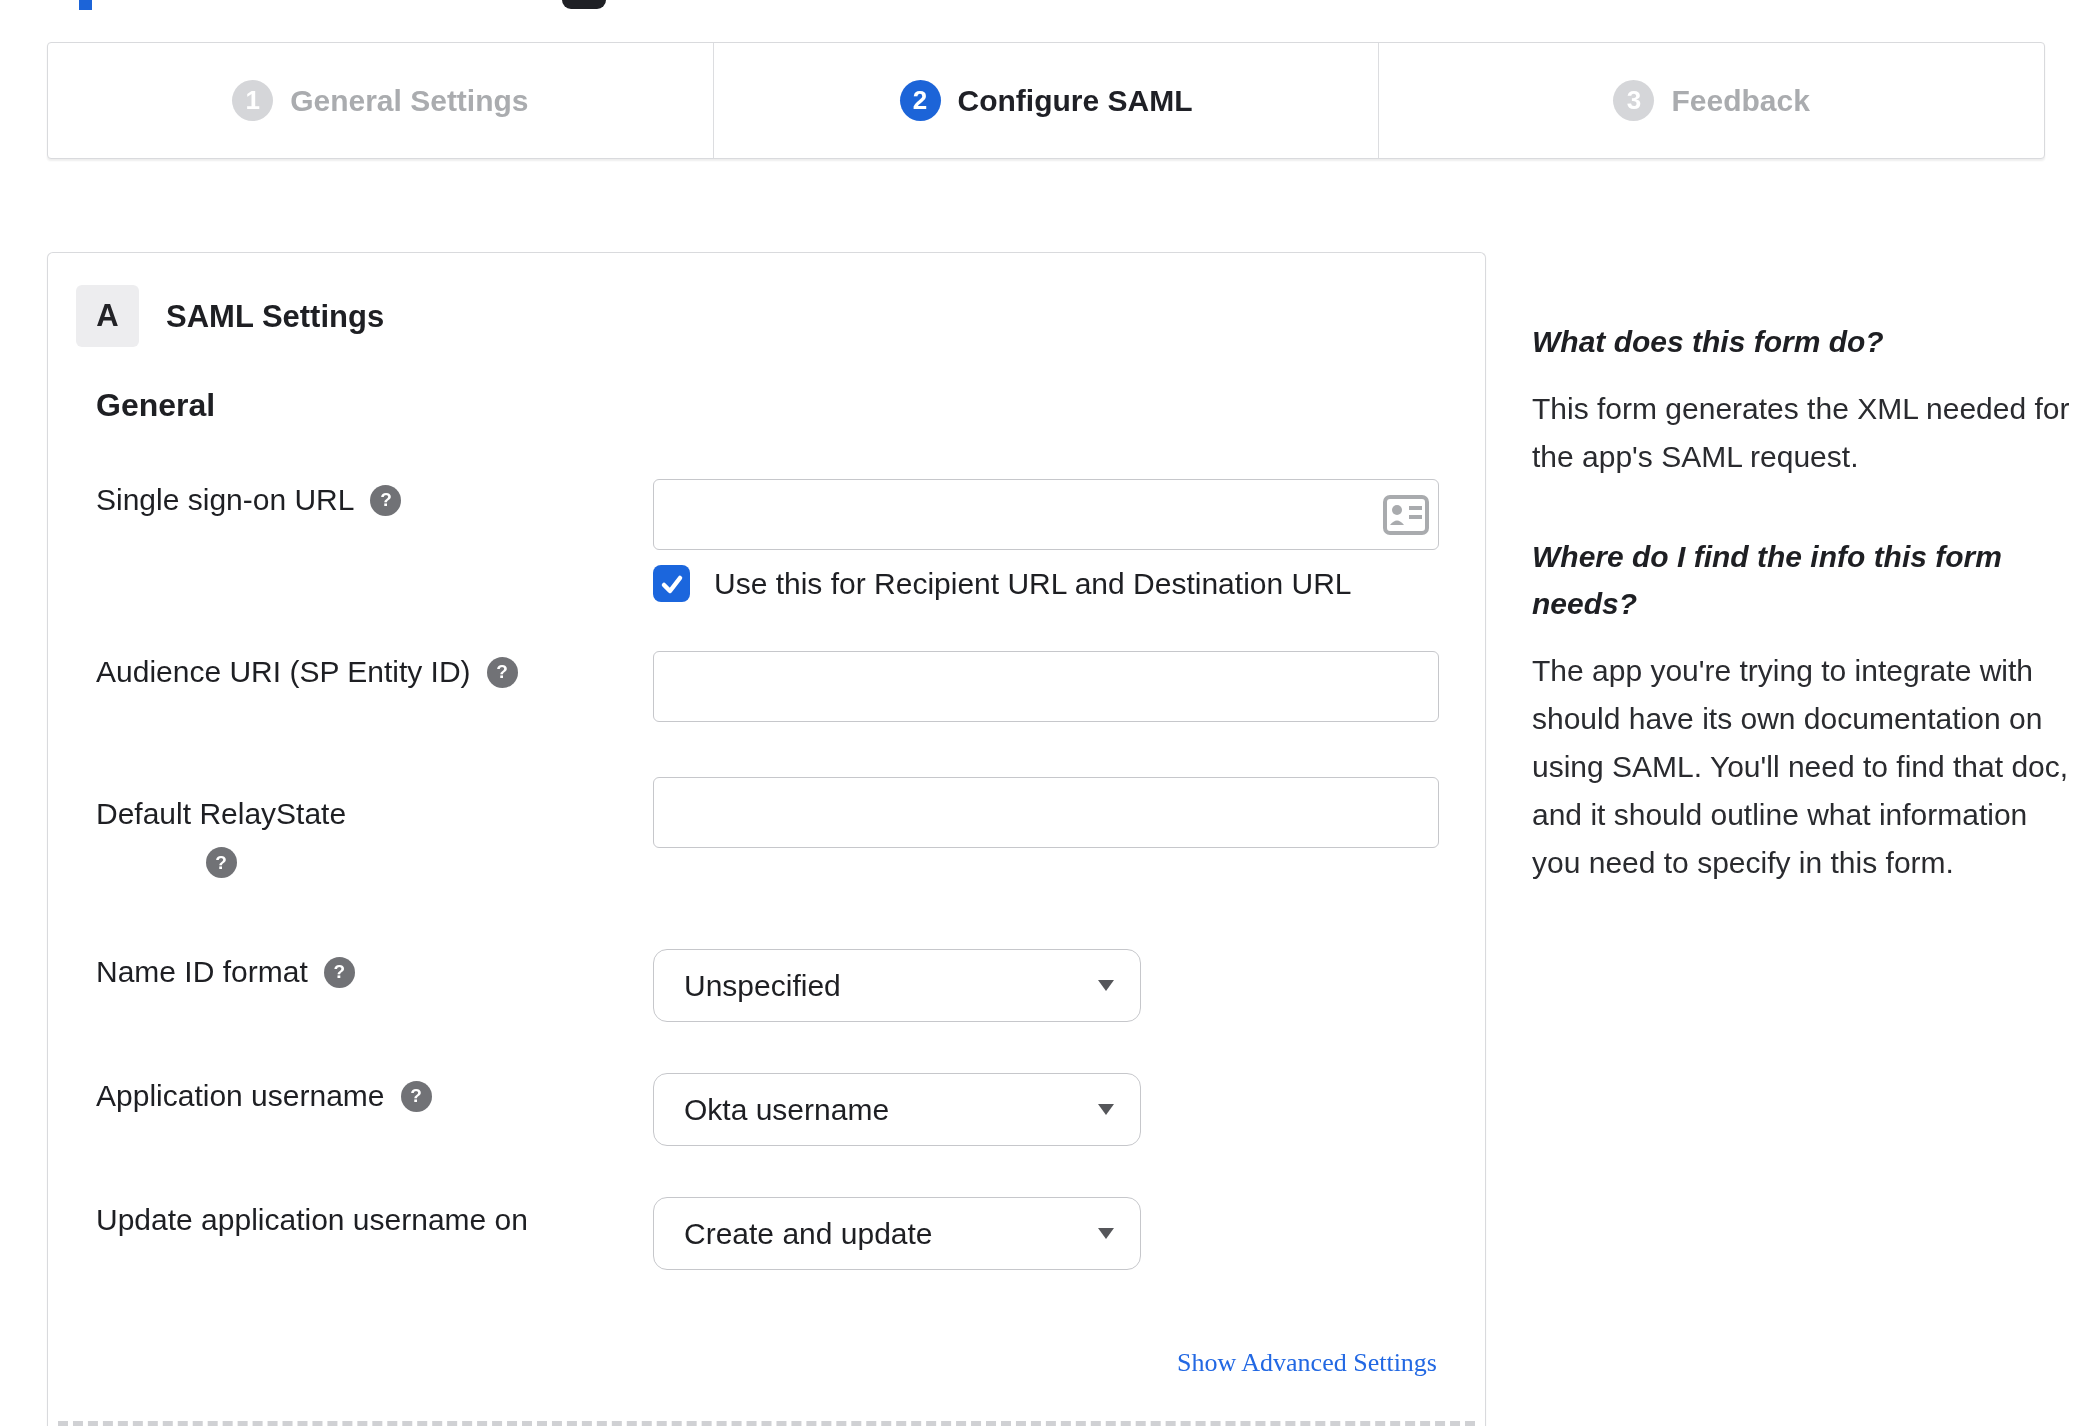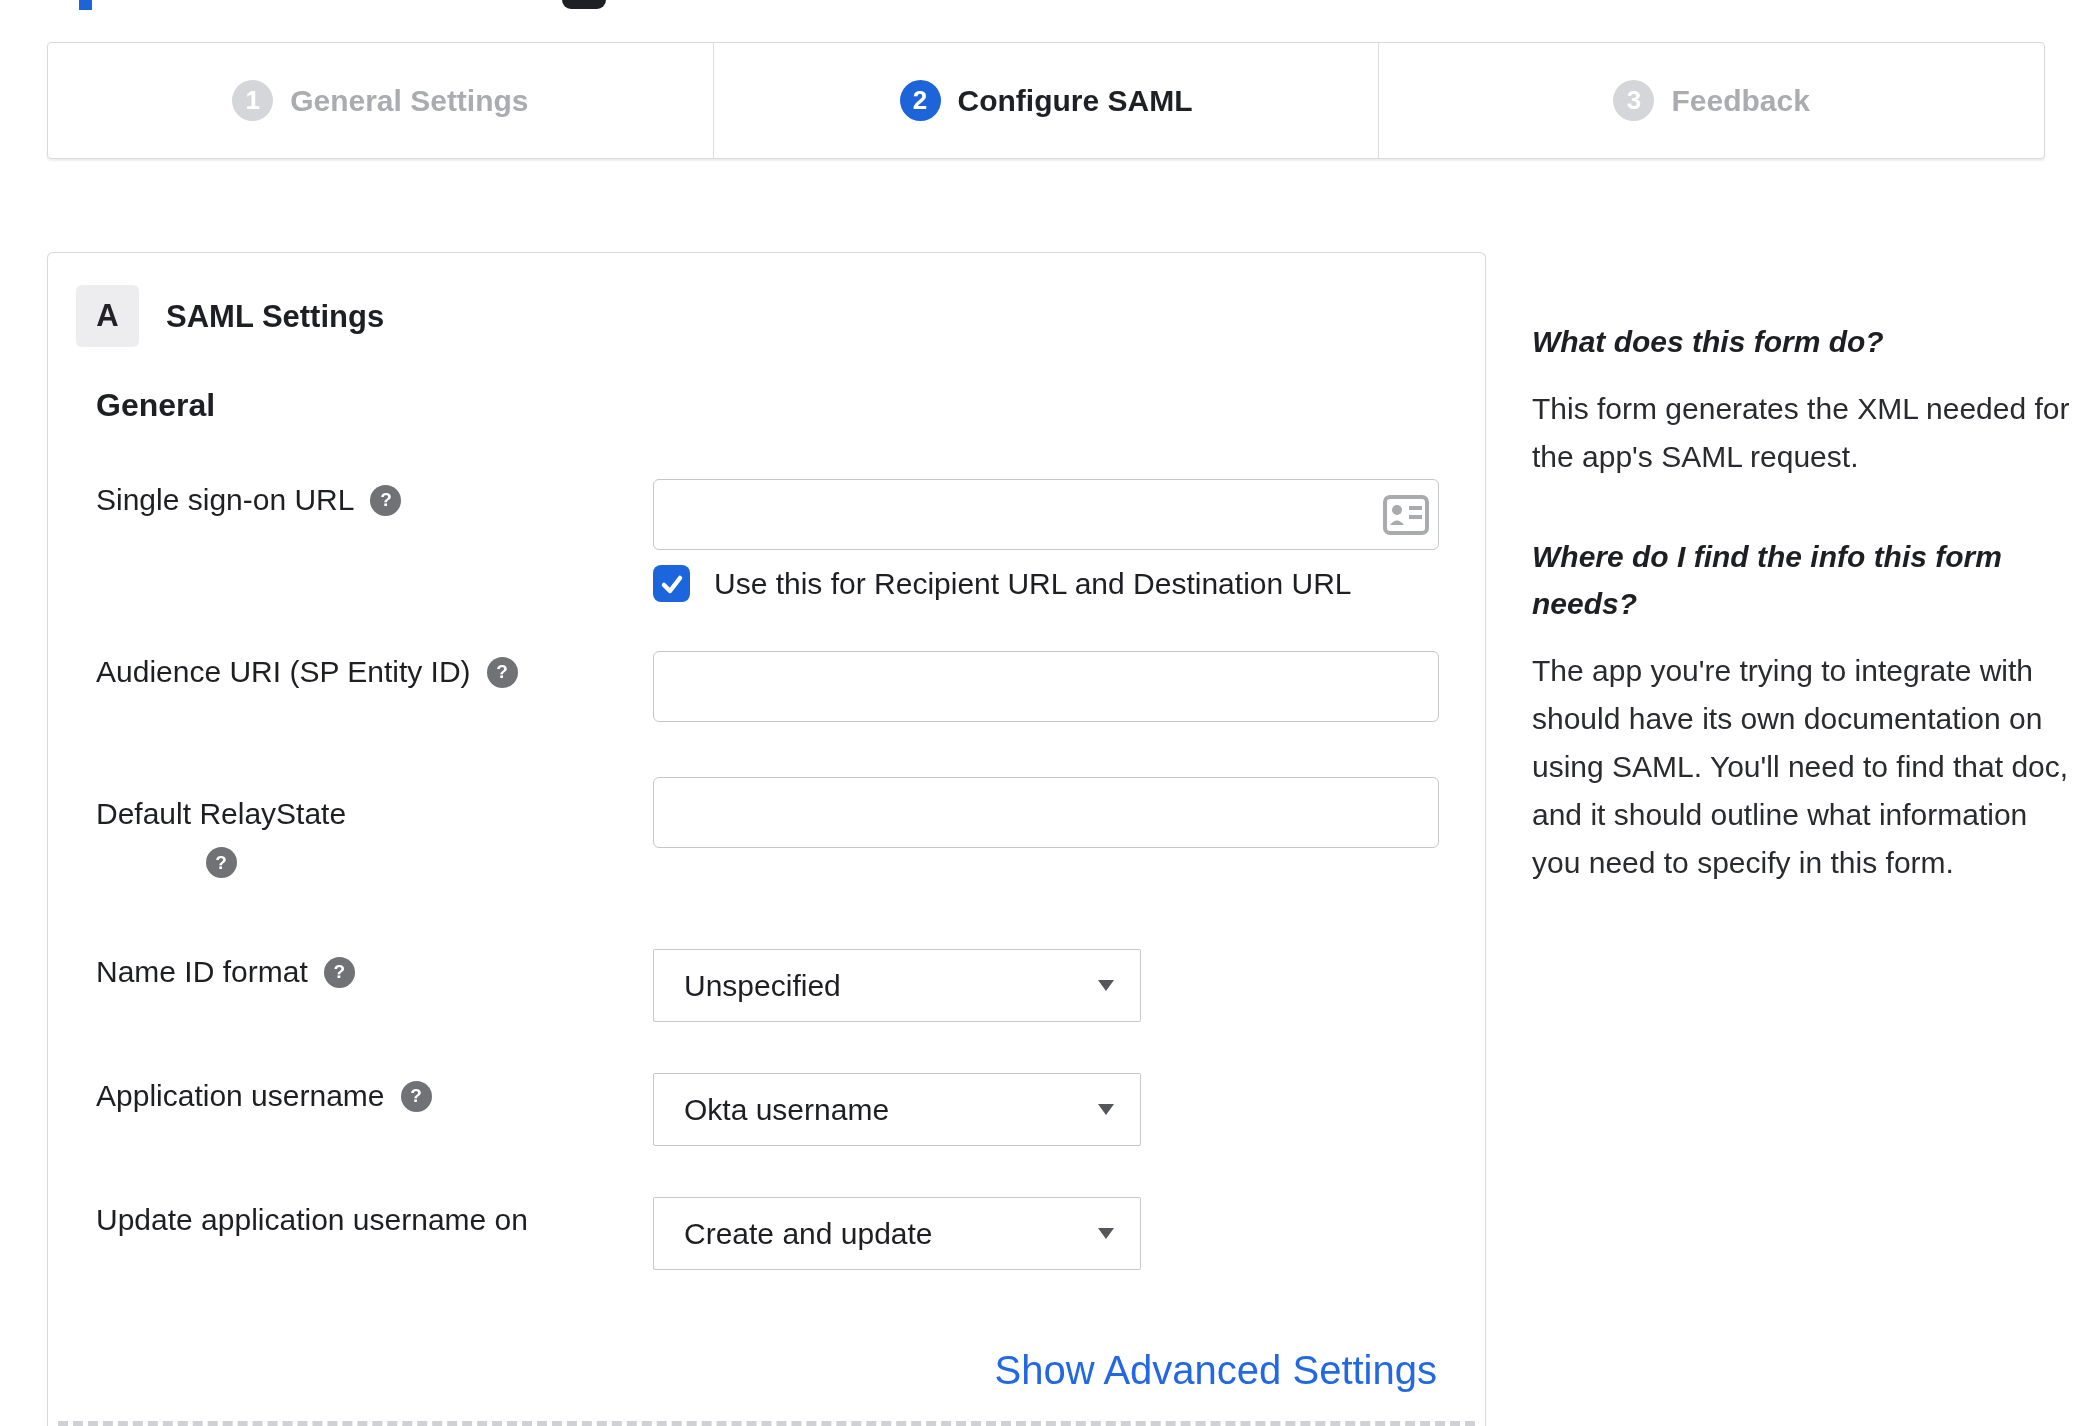--- a/index.html
+++ b/index.html
@@ -106,37 +106,37 @@
   }
   .checkbox-label { font-size: 30px; color: #1e1f23; }
 
   .helper-text {
     position: absolute; left: 605px;
     font-size: 29px; color: #8b8d91;
   }
 
   .select {
     position: absolute; left: 605px; width: 488px; height: 73px;
-    border: 1px solid #c6c7cb; border-radius: 2px;
+    border: 1px solid #c6c7cb; border-radius: 14px;
     background: #fff; cursor: pointer;
     display: flex; align-items: center;
     padding: 0 30px; font-size: 30px; color: #1e1f23;
   }
   .select .caret {
     position: absolute; right: 26px; top: 30px;
     width: 0; height: 0;
     border-left: 8px solid transparent;
     border-right: 8px solid transparent;
     border-top: 11px solid #55565a;
   }
 
   .advanced-link {
     position: absolute; top: 1095px; right: 48px;
-    font-size: 40px; color: #2268e3; cursor: pointer;
-    text-decoration: none; font-weight: 500;
+    font-size: 26px; color: #2268e3; cursor: pointer;
+    text-decoration: none; font-weight: 500; font-family: Liberation Serif, serif;
   }
 
   .dashed-divider {
     position: absolute; left: 10px; right: 10px; bottom: 0px; height: 0;
     border-bottom: 5px dashed #d0d1d4;
   }
 
   
   .side-help {
     position: absolute; left: 1532px; top: 318px; width: 540px;

